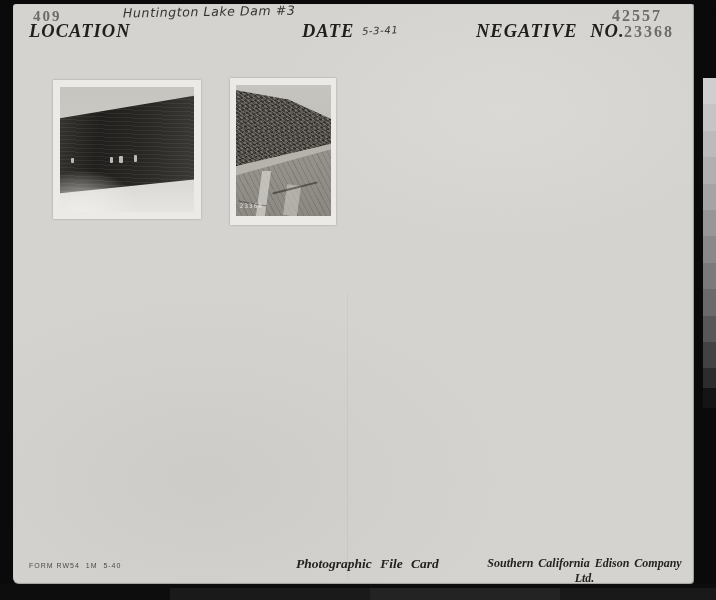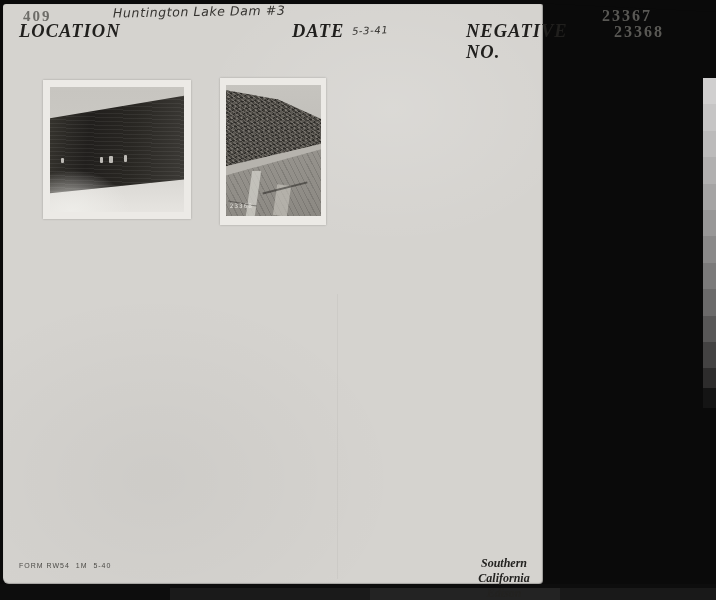--- a/index.html
+++ b/index.html
@@ -19,21 +19,21 @@
   .top-right-notch{
     position:absolute;left:545px;top:0;width:171px;height:12px;background:#0a0a0a;
     clip-path:polygon(0 0,100% 0,100% 100%,0 30%);
   }
   .bottom-strip{position:absolute;left:0;top:584px;width:716px;height:16px;background:#0d0d0d;}
   .bottom-strip .seg1{position:absolute;left:170px;top:4px;width:200px;height:12px;background:#1a1a1a;}
   .bottom-strip .seg2{position:absolute;left:370px;top:4px;width:190px;height:12px;background:#232323;}
   .bottom-strip .seg3{position:absolute;left:560px;top:4px;width:156px;height:12px;background:#191919;}
   
   .card{
-    position:absolute;left:3px;top:4px;width:540px;height:580px;
+    position:absolute;left:13px;top:4px;width:681px;height:580px;
     background:
       radial-gradient(ellipse 60% 40% at 72% 18%, rgba(255,255,255,0.14), rgba(255,255,255,0) 60%),
       radial-gradient(ellipse 70% 50% at 28% 82%, rgba(0,0,0,0.035), rgba(0,0,0,0) 65%),
       #d5d3cf;
     border-radius:3px 2px 4px 6px;
     box-shadow:inset -1px 0 1px rgba(0,0,0,0.25), inset 0 -1px 1px rgba(0,0,0,0.2);
   }
   .crease{position:absolute;left:334px;top:290px;width:1px;height:285px;background:rgba(0,0,0,0.035);}
   
   .stamp{
@@ -140,21 +140,21 @@
   <div class="card">
 
     <div class="crease"></div>
 
     <div class="stamp stamp-409">409</div>
     <div class="label label-location">LOCATION</div>
     <div class="handwriting hw-location">Huntington Lake Dam #3</div>
     <div class="label label-date">DATE</div>
     <div class="handwriting hw-date">5-3-41</div>
     <div class="label label-negative">NEGATIVE NO.</div>
-    <div class="stamp neg-1">23367</div>
+    <div class="stamp neg-1">42557</div>
     <div class="stamp neg-2">23368</div>
 
     <div class="photo photo-left">
       <div class="img">
         <div class="p1-dark"></div>
         <div class="speck sp1"></div>
         <div class="speck sp2"></div>
         <div class="speck sp3"></div>
         <div class="speck sp4"></div>
         <div class="p1-fog"></div>
@@ -168,16 +168,17 @@
         <div class="p2-wall"></div>
         <div class="p2-streak1"></div>
         <div class="p2-streak2"></div>
         <div class="p2-crack1"></div>
         <div class="p2-crack2"></div>
         <div class="corner-number">23368</div>
       </div>
     </div>
 
     <div class="footer-form">FORM RW54  1M  5-40</div>
+    <div class="footer-type">Photographic File Card</div>
     <div class="footer-company">Southern California Edison Company Ltd.</div>
 
   </div>
 </div>
 
 </body></html>

